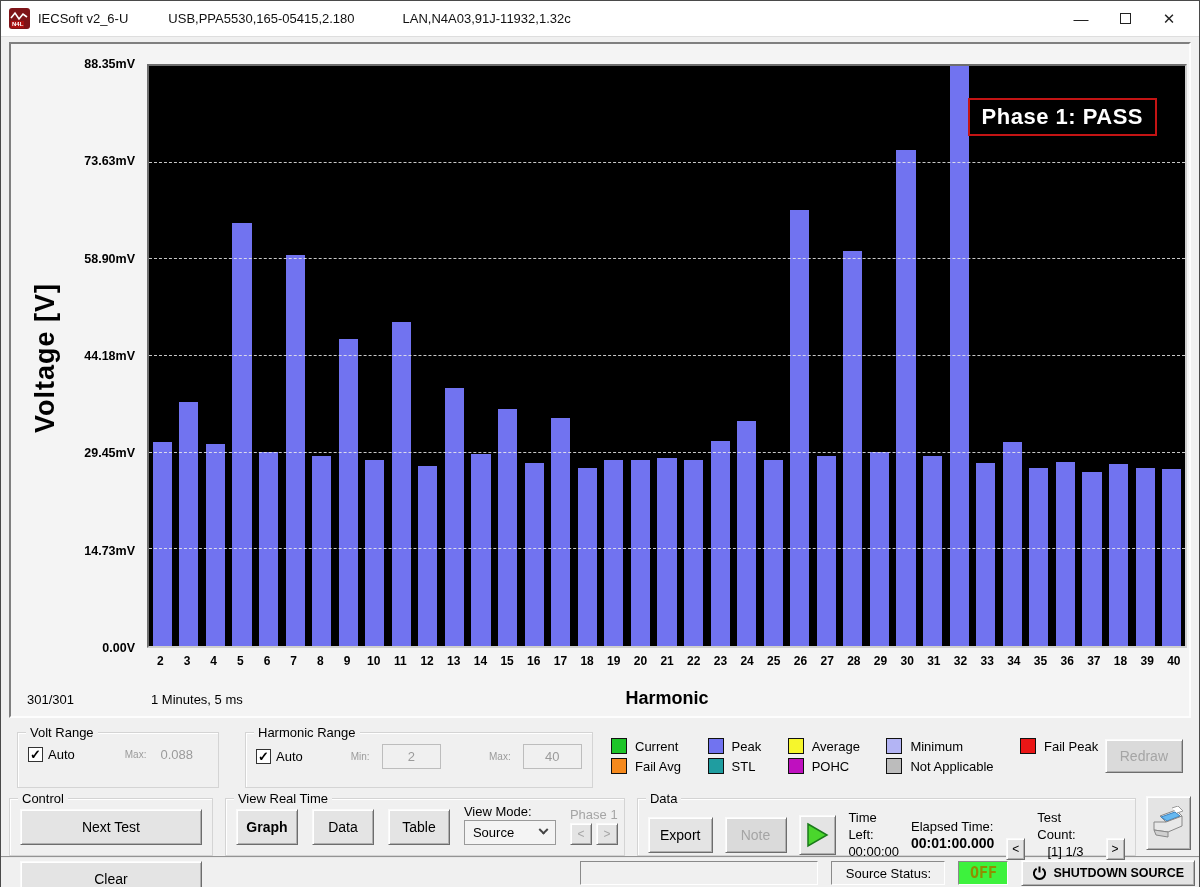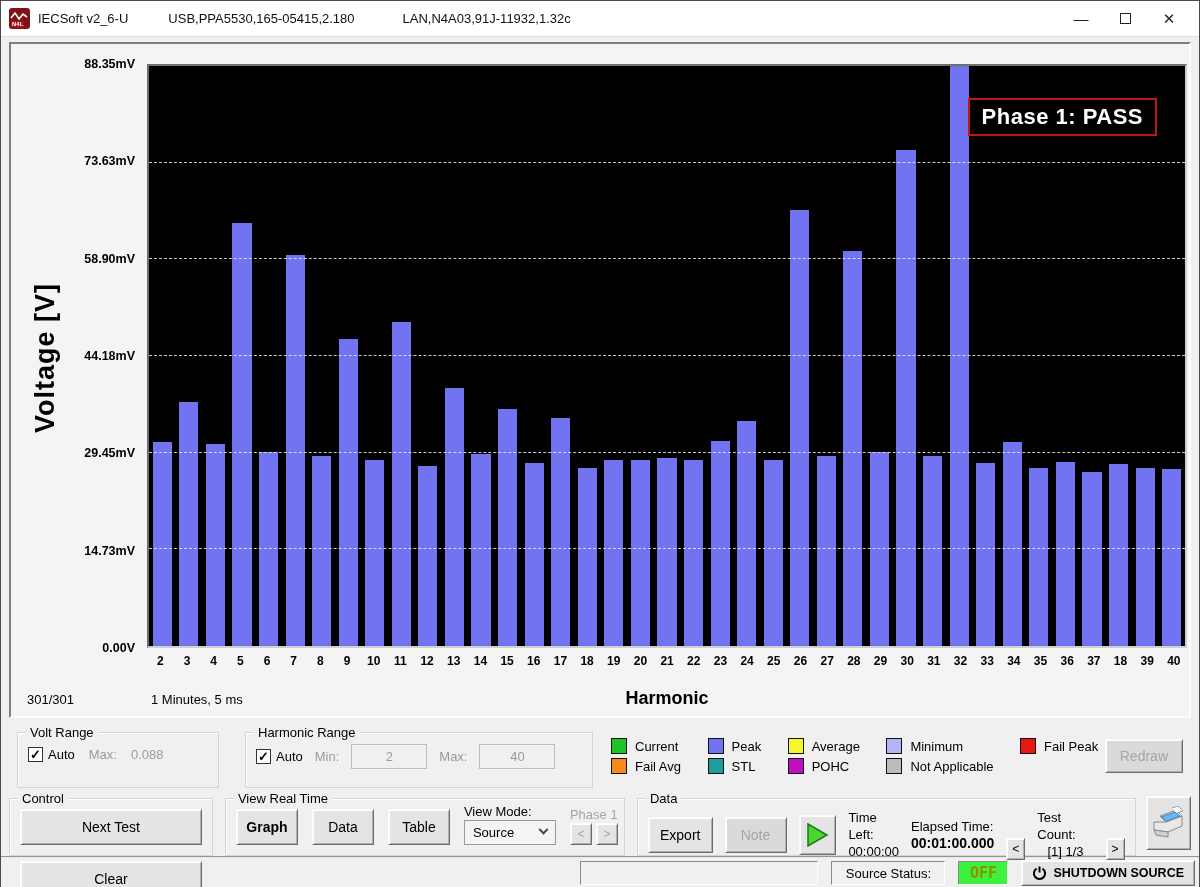--- a/index.html
+++ b/index.html
@@ -58,21 +58,21 @@
   .gb-label { position:absolute; top:-8px; left:8px; background:#f0f0f0; padding:0 4px;
               font-size:13px; color:#000; }
 
   .ranges { height:64px; margin-top:6px; }
   .controls { height:66px; margin-top:2px; }
 
   .chk { width:15px; height:15px; background:#fff; border:1px solid #333;
          display:inline-flex; align-items:center; justify-content:center;
          font-size:13px; font-weight:bold; color:#000; margin-right:5px; }
   .lbl { font-size:13px; color:#000; }
-  .lbl-dim { font-size:13px; color:#9b9b9b; }
+  .lbl-dim { font-size:10px; color:#9b9b9b;margin-left:36px; }
   .val-dim { font-size:13px; color:#9b9b9b; }
   .numbox { width:76px; height:25px; border:1px solid #bdbdbd; background:#f0f0f0;
             display:inline-flex; align-items:center; justify-content:center;
             font-size:13px; color:#9b9b9b; }
 
   .legend { display:grid; grid-auto-flow:column; grid-template-rows:repeat(2,19px);
             column-gap:26px; row-gap:1px; align-content:center; padding:4px 6px; }
   .legend-item { display:flex; align-items:center; }
   .swatch { width:16px; height:16px; border:1px solid #111; margin-right:8px; flex:0 0 auto; }
   .legend-item span.txt { font-size:13px; color:#000; white-space:nowrap; }

